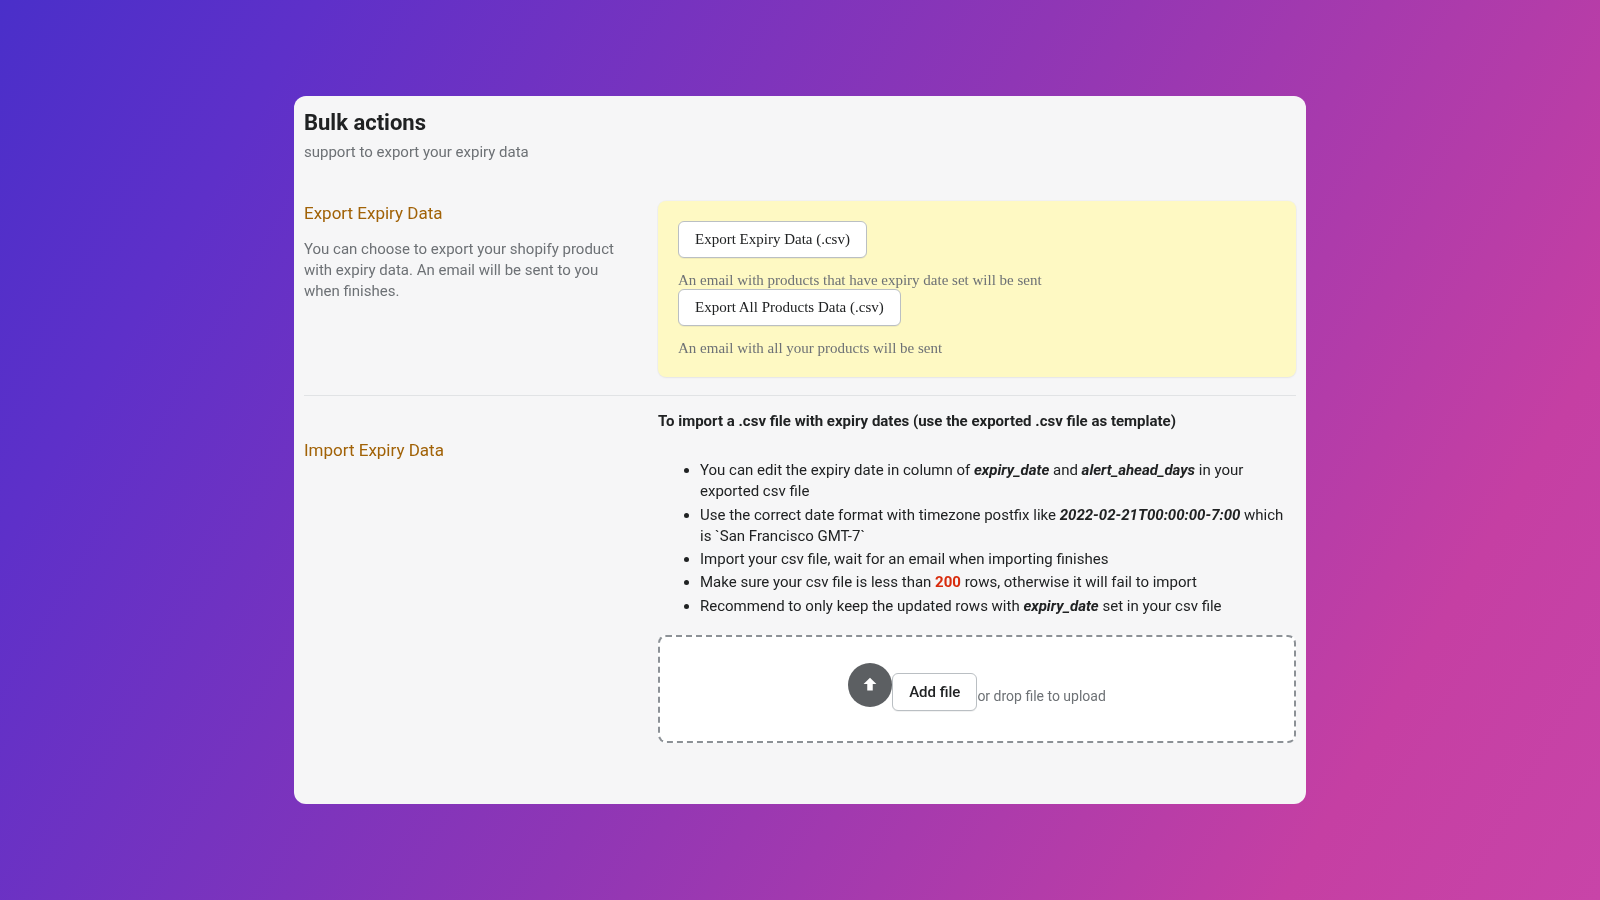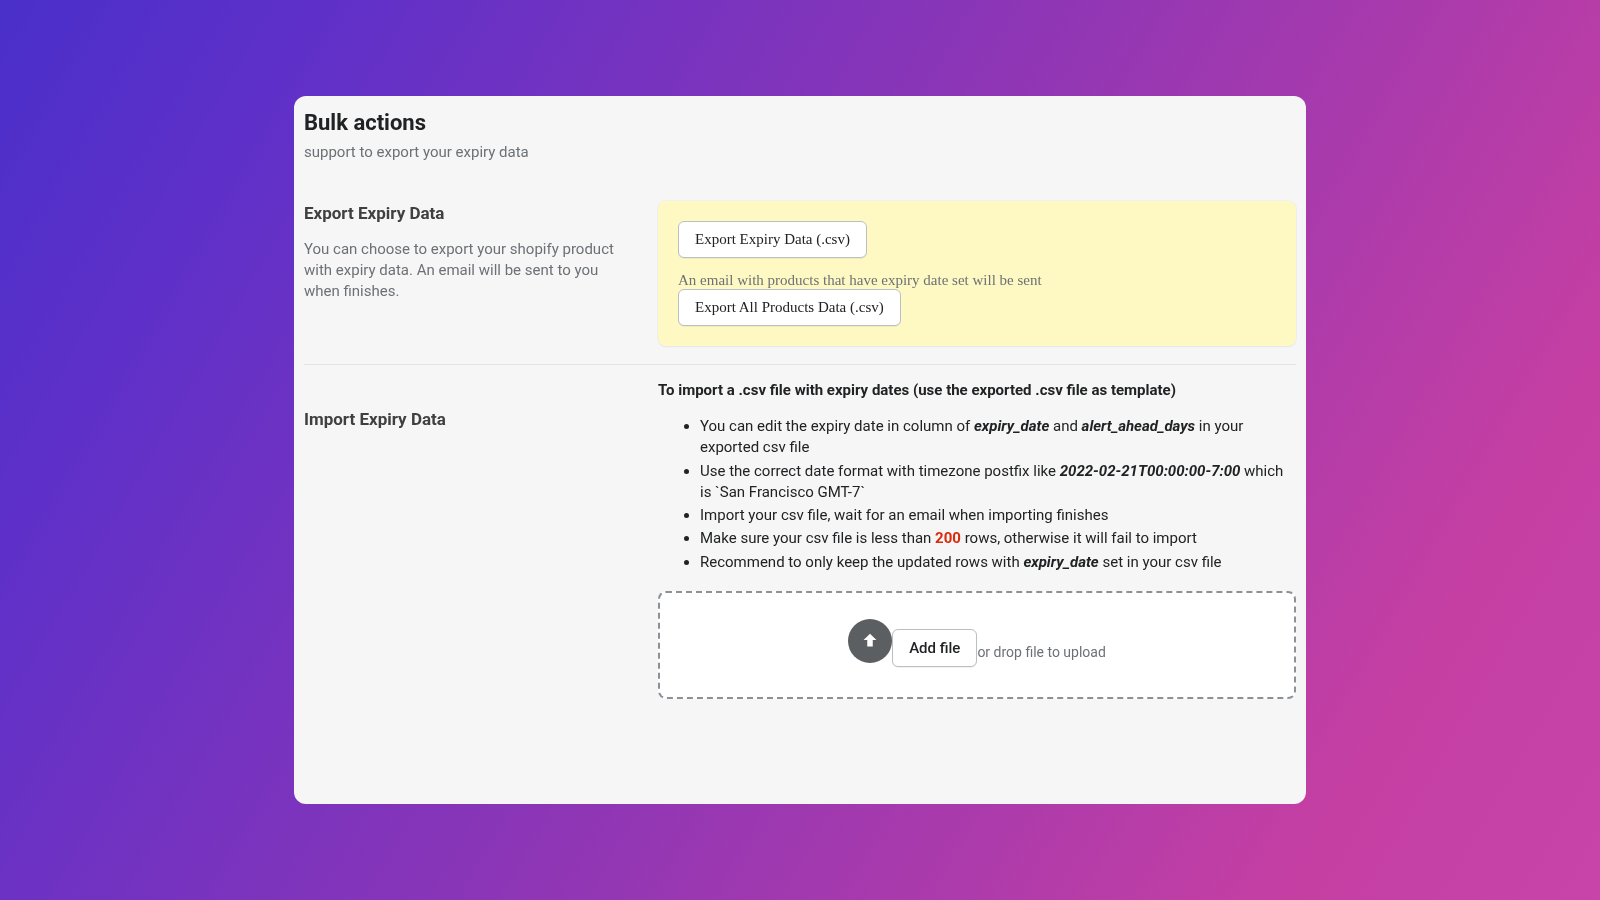--- a/index.html
+++ b/index.html
@@ -41,22 +41,22 @@
       align-items: flex-start;
       gap: 28px;
       padding-top: 18px;
     }
     .section-left {
       width: 326px;
       flex-shrink: 0;
     }
     .section-title {
       font-size: 17px;
-      font-weight: 700;
-      color: #404040;
+      font-weight: 400;
+      color: #a16207;
       margin-bottom: 16px;
       padding-top: 2px;
     }
     .section-desc {
       color: #6d7175;
       font-size: 15px;
       line-height: 1.4;
     }
     .section-right {
       flex: 1;
@@ -91,21 +91,21 @@
     }
     .divider {
       border: none;
       border-top: 1px solid #e1e3e5;
       margin-top: 18px;
     }
     .import-heading {
       font-size: 15px;
       font-weight: 700;
       color: #202223;
-      margin-bottom: 17px;
+      margin-bottom: 30px;
     }
     ul.inst {
       list-style: disc;
       padding-left: 42px;
       font-size: 15px;
       color: #202223;
       line-height: 1.42;
     }
     ul.inst li {
       margin-bottom: 2px;
@@ -168,20 +168,21 @@
   <div class="section">
     <div class="section-left">
       <h2 class="section-title">Export Expiry Data</h2>
       <p class="section-desc">You can choose to export your shopify product with expiry data. An email will be sent to you when finishes.</p>
     </div>
     <div class="section-right">
       <div class="card">
         <button class="btn">Export Expiry Data (.csv)</button>
         <p class="helper-text">An email with products that have expiry date set will be sent</p>
         <button class="btn">Export All Products Data (.csv)</button>
+        <p class="helper-text last">An email with all your products will be sent</p>
       </div>
     </div>
   </div>
 
   <hr class="divider">
 
   <div class="section import-section">
     <div class="section-left">
       <h2 class="section-title">Import Expiry Data</h2>
     </div>

